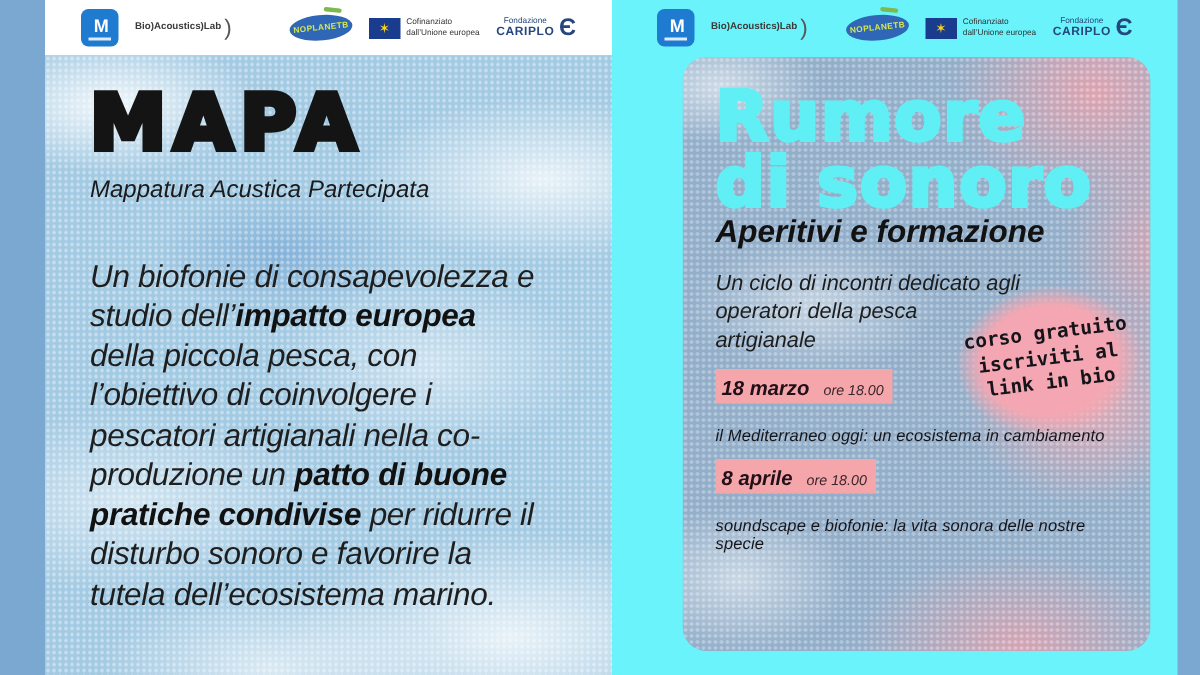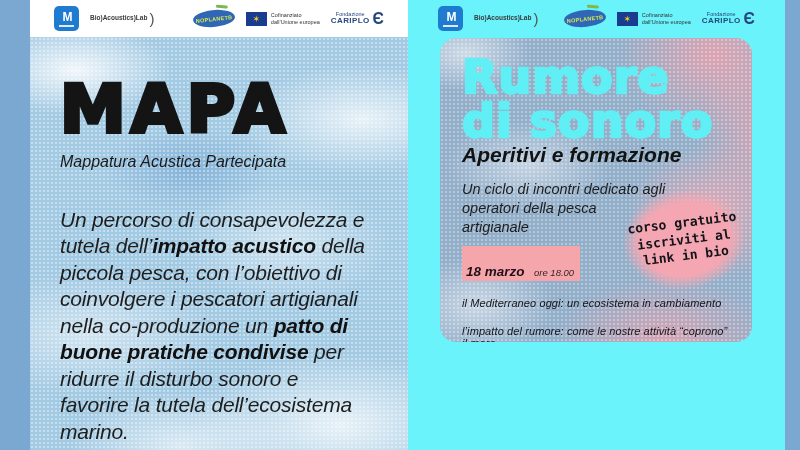--- a/index.html
+++ b/index.html
@@ -49,36 +49,36 @@
       radial-gradient(150px 70px at 12% 8%,  rgba(255,255,255,.85), transparent 65%),
       radial-gradient(190px 85px at 88% 20%, rgba(255,255,255,.75), transparent 65%),
       radial-gradient(150px 85px at 68% 50%, rgba(255,255,255,.45), transparent 70%),
       radial-gradient(120px 60px at 42% 32%, rgba(110,160,210,.55), transparent 70%),
       radial-gradient(200px 95px at 15% 72%, rgba(255,255,255,.5),  transparent 65%),
       radial-gradient(230px 110px at 82% 94%,rgba(255,255,255,.75), transparent 65%),
       radial-gradient(170px 80px at 40% 99%, rgba(255,255,255,.6),  transparent 68%);
     background-size:4px 4px,auto,auto,auto,auto,auto,auto,auto;
   }
   .mapa-title{
-    margin:40px 0 0 30px;font-family:"DejaVu Sans",sans-serif;
-    font-size:66px;font-weight:900;line-height:1;color:#141414;
+    margin:20px 0 0 30px;font-family:"DejaVu Sans",sans-serif;
+    font-size:51px;font-weight:900;line-height:1;color:#141414;
     letter-spacing:5px;-webkit-text-stroke:4px #141414;
   }
   .mapa-subtitle{margin:10px 0 0 30px;font-size:16px;font-style:italic;color:#1b1b1b;}
   .left-body{
     margin:36px 28px 0 30px;font-size:21px;font-style:italic;color:#1e1e1e;
     line-height:1.26;letter-spacing:-0.2px;width:305px;
   }
   .left-body b{font-weight:bold;color:#111;}
 
   
   .panel-right{position:absolute;left:408px;top:0;width:377px;height:450px;background:#6AF3FB;}
   .panel-right .header{background:transparent;padding:0 30px;}
   .card{
-    position:absolute;left:32px;top:38px;width:312px;height:304px;border-radius:16px;overflow:hidden;
+    position:absolute;left:47px;top:38px;width:312px;height:396px;border-radius:16px;overflow:hidden;
     background-color:#92AEC9;
     background-image:
       radial-gradient(circle, rgba(255,255,255,0.32) 1px, transparent 1.4px),
       radial-gradient(150px 120px at 88% 6%,  rgba(240,160,170,.8),  transparent 65%),
       radial-gradient(100px 130px at 102% 32%,rgba(240,160,170,.65), transparent 65%),
       radial-gradient(135px 115px at 86% 58%, rgba(242,167,176,.85), transparent 60%),
       radial-gradient(170px 95px at 72% 99%,  rgba(240,160,170,.7),  transparent 65%),
       radial-gradient(95px 55px at 8% 5%,     rgba(255,255,255,.55), transparent 70%),
       radial-gradient(120px 65px at 28% 42%,  rgba(255,255,255,.45), transparent 70%),
       radial-gradient(110px 70px at 12% 88%,  rgba(255,255,255,.5),  transparent 70%);
@@ -94,21 +94,21 @@
   .badge{
     position:absolute;right:6px;top:152px;width:124px;height:100px;border-radius:50%;
     background:radial-gradient(closest-side,#F4A7B2 72%,rgba(244,167,178,0) 100%);
     display:flex;flex-direction:column;align-items:center;justify-content:center;
     transform:rotate(-7deg);text-align:center;
     font-family:"DejaVu Sans Mono",monospace;font-weight:bold;font-size:13px;
     line-height:1.3;color:#14141a;
   }
   .calendario{margin-top:24px;font-size:23px;font-weight:bold;font-style:italic;color:#101010;}
   .event{margin-top:9px;position:relative;z-index:2;}
-  .event-date-row{display:inline-block;background:#F5A6AA;padding:16px 6px 1px 4px;}
+  .event-date-row{display:inline-block;background:#F5A6AA;padding:4px 6px 1px 4px;}
   .event-date{font-size:13.5px;font-weight:bold;font-style:italic;color:#211018;}
   .event-time{font-size:9.5px;font-style:italic;color:#38262c;margin-left:5px;}
   .event-title{margin-top:16px;font-size:11px;font-style:italic;color:#15151a;letter-spacing:.1px;}
 </style>
 </head>
 <body>
 
 <div class="poster-left">
   <div class="header">
     <div class="logo-cluster">
@@ -139,21 +139,21 @@
           <span class="l2">CARIPLO</span>
         </span>
         <span class="cariplo-glyph">Є</span>
       </div>
     </div>
   </div>
   <div class="water">
     <div class="mapa-title">MAPA</div>
     <div class="mapa-subtitle">Mappatura Acustica Partecipata</div>
     <div class="left-body">
-      <span>Un percorso di consapevolezza e tutela dell’</span><b>impatto acustico</b><span> della piccola pesca, con l’obiettivo di coinvolgere i pescatori artigianali nella co-produzione un </span><b>patto di buone pratiche condivise</b><span> per ridurre il disturbo sonoro e favorire la tutela dell’ecosistema marino.</span>
+      <span>Un biofonie di consapevolezza e studio dell’</span><b>impatto europea</b><span> della piccola pesca, con l’obiettivo di coinvolgere i pescatori artigianali nella co-produzione un </span><b>patto di buone pratiche condivise</b><span> per ridurre il disturbo sonoro e favorire la tutela dell’ecosistema marino.</span>
     </div>
   </div>
 </div>
 
 <div class="panel-right">
   <div class="header">
     <div class="logo-cluster">
       <div class="mm-logo">
         <span>M</span>
         <span class="mm-sub"></span>
@@ -203,21 +203,20 @@
 
       <div class="event">
         <div class="event-date-row">
           <span class="event-date">18 marzo</span>
           <span class="event-time">ore 18.00</span>
         </div>
         <div class="event-title">il Mediterraneo oggi: un ecosistema in cambiamento</div>
       </div>
 
       <div class="event">
-        <div class="event-title">l’impatto del rumore: come le nostre attività “coprono” il mare</div>
       </div>
 
       <div class="event">
         <div class="event-date-row">
           <span class="event-date">8 aprile</span>
           <span class="event-time">ore 18.00</span>
         </div>
         <div class="event-title">soundscape e biofonie: la vita sonora delle nostre specie</div>
       </div>
 

